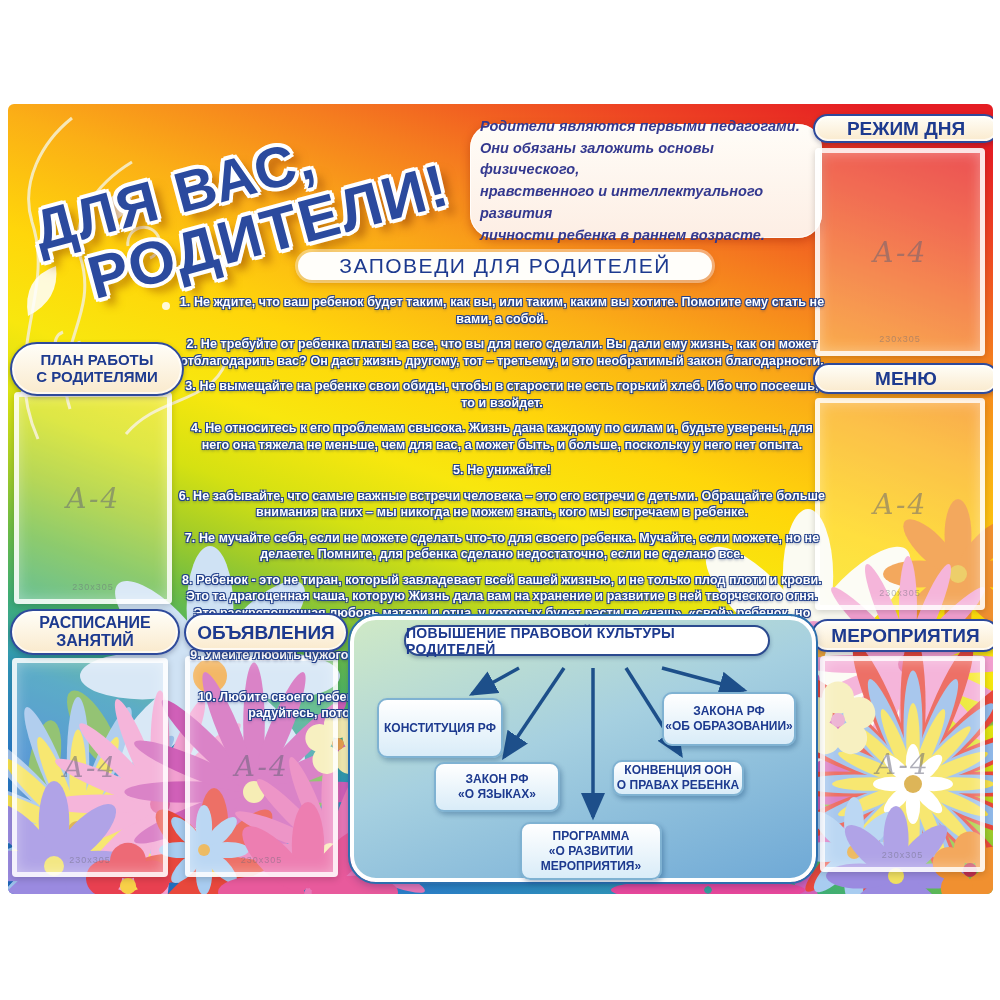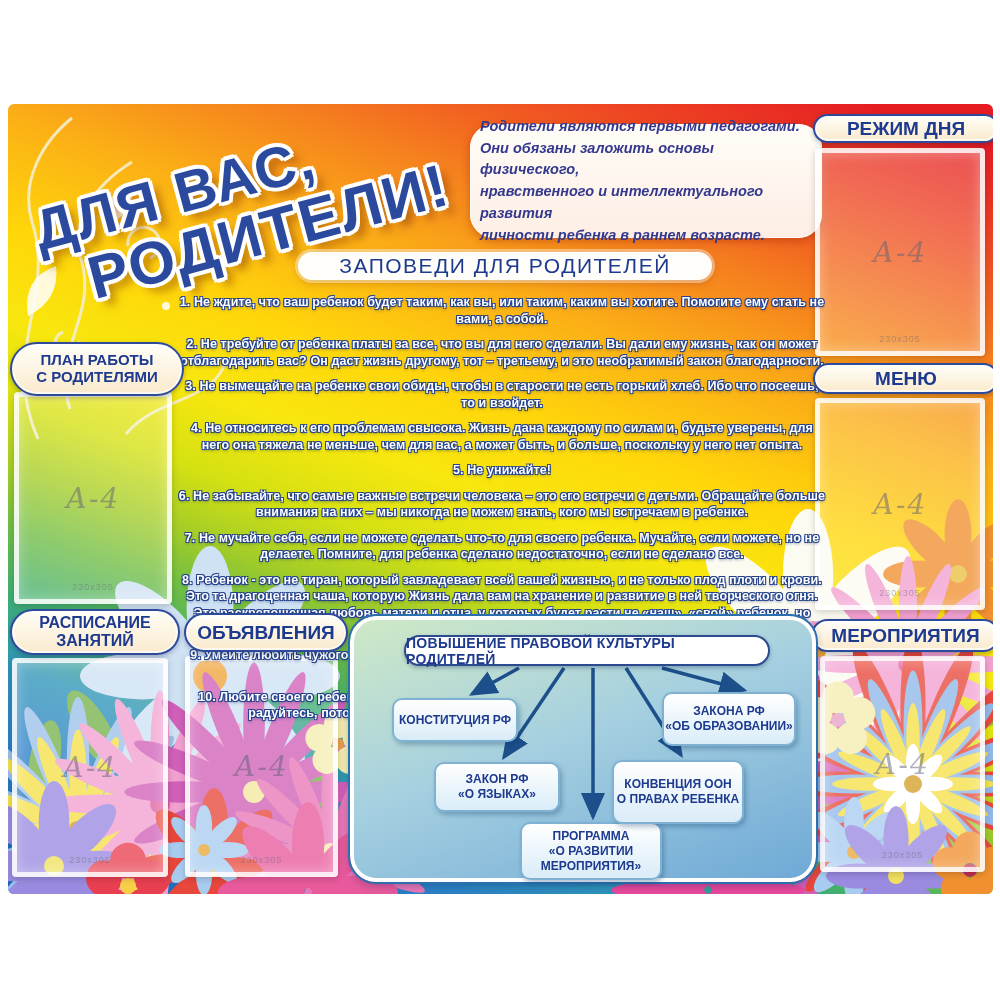--- a/index.html
+++ b/index.html
@@ -102,38 +102,38 @@
 
   
   .panel {
     position: absolute; left: 342px; top: 512px; width: 466px; height: 266px; z-index: 4;
     border-radius: 26px; border: 4px solid #ffffff;
     outline: 2px solid #2b6fae;
     background: linear-gradient(160deg, #cfe9c6 0%, #a6d0e0 45%, #6fa9d6 100%);
     box-shadow: 0 3px 10px rgba(0,30,80,.35);
   }
   .panel-title {
-    position: absolute; left: 50px; top: 15px; width: 366px; height: 31px;
+    position: absolute; left: 50px; top: 5px; width: 366px; height: 31px;
     background: #ffffff; border: 2px solid #2b4a8f; border-radius: 999px;
     display: flex; align-items: center; justify-content: center;
     color: #1d3a8f; font-weight: 800; font-size: 14px; letter-spacing: .3px;
     box-shadow: 0 2px 4px rgba(0,30,80,.3);
   }
   .dbox {
     position: absolute;
     background: linear-gradient(#ffffff, #d9ecf8);
     border: 2px solid #7fb2d2; border-radius: 10px;
     display: flex; align-items: center; justify-content: center; text-align: center;
     color: #1d3a8f; font-weight: bold; font-size: 12px; line-height: 1.25;
     white-space: pre-line; box-shadow: 2px 3px 5px rgba(0,50,100,.3);
   }
-  .dbox-1 { left: 38px;  top: 78px;  width: 126px; height: 44px; }
+  .dbox-1 { left: 23px;  top: 78px;  width: 126px; height: 60px; }
   .dbox-2 { left: 80px;  top: 142px; width: 126px; height: 50px; }
   .dbox-3 { left: 166px; top: 202px; width: 142px; height: 58px; }
-  .dbox-4 { left: 258px; top: 140px; width: 132px; height: 64px; }
+  .dbox-4 { left: 258px; top: 140px; width: 132px; height: 36px; }
   .dbox-5 { left: 308px; top: 72px;  width: 134px; height: 54px; }
   .arrows { position: absolute; left: 0; top: 0; pointer-events: none; }
 </style>
 </head>
 <body>
 
 <div class="stage">
   <div class="board">
 
     <svg class="deco" width="985" height="790" viewBox="0 0 985 790">

